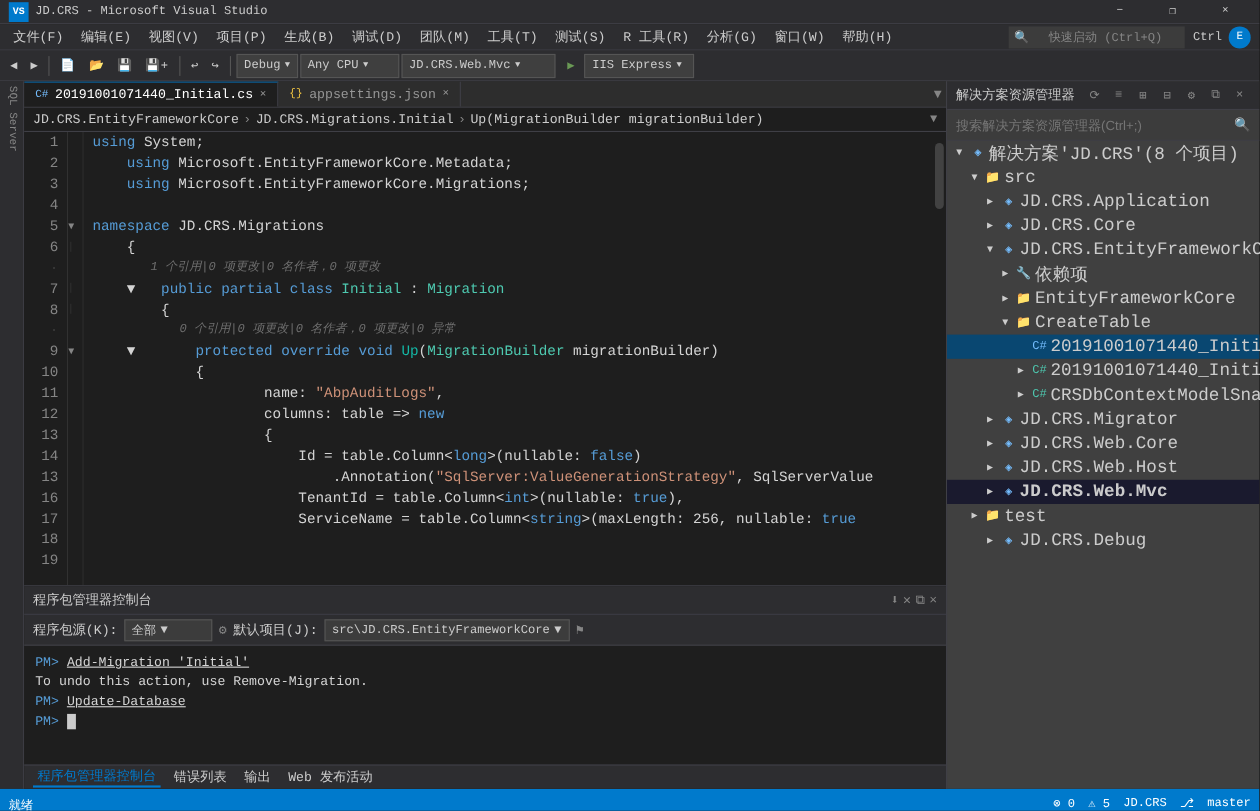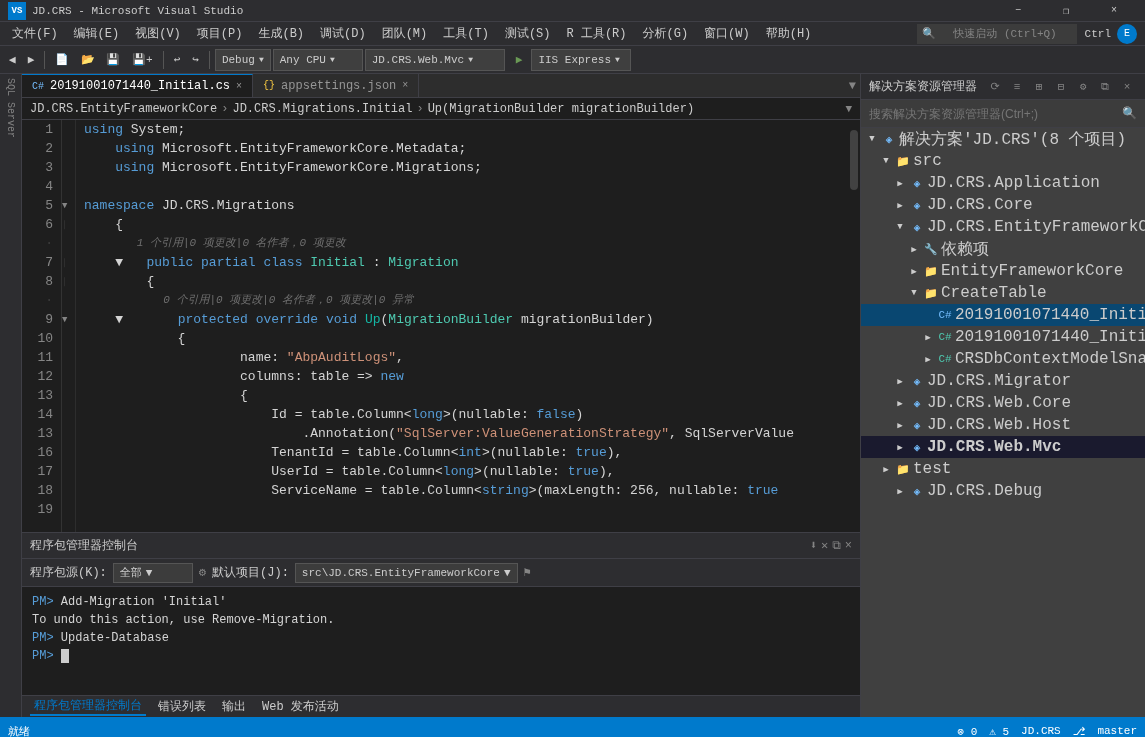--- a/index.html
+++ b/index.html
@@ -74,21 +74,21 @@
 
     
     .pkg-console { height: 185px; background: #1e1e1e; border-top: 1px solid #3f3f46; display: flex; flex-direction: column; }
     .pkg-console-header { display: flex; align-items: center; background: #2d2d30; height: 26px; padding: 0 8px; border-bottom: 1px solid #3f3f46; justify-content: space-between; }
     .pkg-console-title { font-size: 12px; color: #cccccc; }
     .pkg-console-controls { display: flex; gap: 4px; align-items: center; }
     .pkg-toolbar { display: flex; align-items: center; background: #2d2d30; height: 28px; padding: 0 8px; gap: 6px; border-bottom: 1px solid #3f3f46; }
     .pkg-dropdown { height: 20px; background: #3c3c3c; border: 1px solid #555; color: #cccccc; font-size: 11px; display: flex; align-items: center; padding: 0 6px; gap: 4px; min-width: 80px; }
     .pkg-content { flex: 1; padding: 6px 10px; font-size: 12px; color: #d4d4d4; overflow-y: auto; line-height: 18px; }
     .pkg-prompt { color: #569cd6; }
-    .pkg-cmd { color: #d4d4d4; }
+    .pkg-cmd { color: #d4d4d4; text-decoration: underline; }
 
     
     .status-bar { display: flex; align-items: center; background: #007acc; height: 28px; padding: 0 8px; gap: 12px; font-size: 11px; color: #ffffff; justify-content: space-between; }
     .status-left { display: flex; align-items: center; gap: 12px; }
     .status-right { display: flex; align-items: center; gap: 12px; }
 
     
     .bottom-tabs { display: flex; align-items: center; background: #2d2d30; height: 22px; padding: 0 8px; gap: 8px; border-top: 1px solid #3f3f46; }
     .bottom-tab { font-size: 12px; color: #cccccc; cursor: pointer; padding: 0 4px; }
     .bottom-tab.active { color: #007acc; border-bottom: 2px solid #007acc; }
@@ -273,21 +273,20 @@
         <div class="code-line">                    columns: table =&gt; <span class="kw-blue">new</span></div>
 
         <div class="code-line">                    {</div>
 
         <div class="code-line">                        Id = table.Column&lt;<span class="kw-blue">long</span>&gt;(nullable: <span class="kw-blue">false</span>)</div>
 
         <div class="code-line">                            .Annotation(<span class="kw-string">"SqlServer:ValueGenerationStrategy"</span>, SqlServerValue</div>
 
         <div class="code-line">                        TenantId = table.Column&lt;<span class="kw-blue">int</span>&gt;(nullable: <span class="kw-blue">true</span>),</div>
 
-        <div class="code-line">                        UserId = table.Column&lt;<span class="kw-blue">long</span>&gt;(nullable: <span class="kw-blue">true</span>),</div>
 
         <div class="code-line">                        ServiceName = table.Column&lt;<span class="kw-blue">string</span>&gt;(maxLength: 256, nullable: <span class="kw-blue">true</span></div>
       </div>
 
       <div class="scrollbar-area">
         <div class="scrollbar-thumb"></div>
       </div>
     </div>
 
     <div class="pkg-console">

